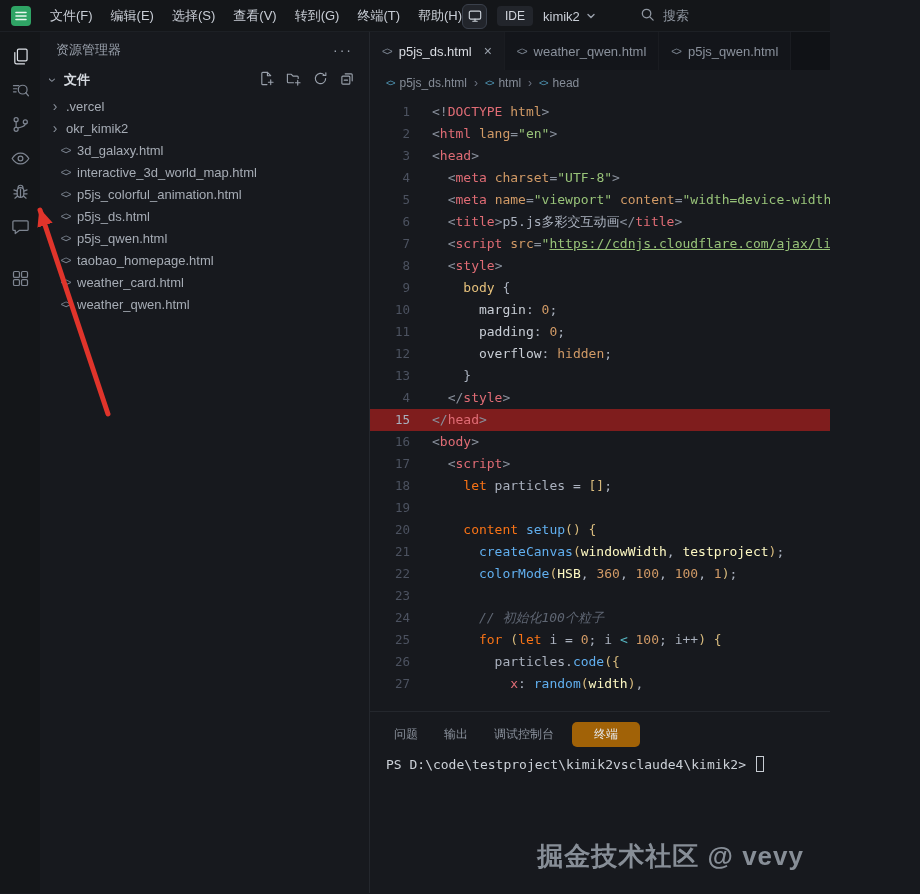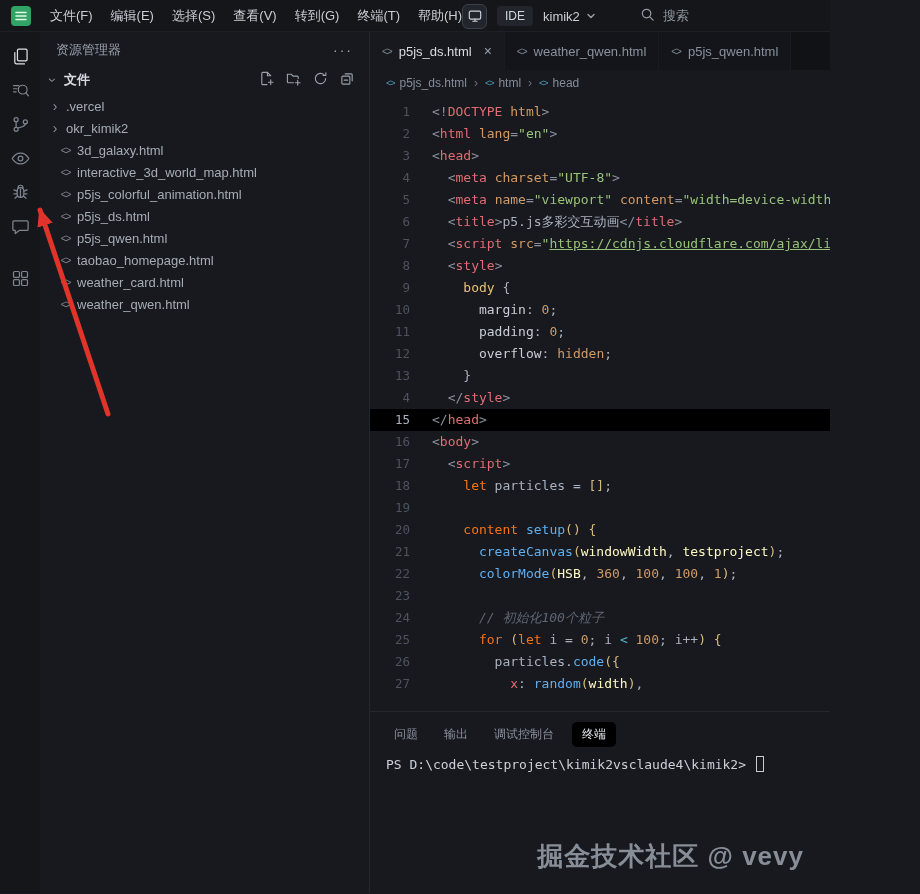--- a/index.html
+++ b/index.html
@@ -50,35 +50,35 @@
   .tab-close { margin-left:5px; font-size:14px; color:#9aa1ac; }
   .breadcrumb { height:26px; display:flex; align-items:center; padding:0 16px; gap:7px; font-size:12px; color:#868d98; flex-shrink:0; }
   .bc-item { display:flex; align-items:center; gap:5px; }
   .bc-ico { font-size:9px; letter-spacing:-1px; color:#519aba; }
   .bc-sep { color:#6b7280; font-size:12px; }
 
   .code { flex:1; overflow:hidden; padding-top:5px; font-family:"DejaVu Sans Mono", monospace; font-size:13px; }
   .code-line { display:flex; height:22px; line-height:22px; }
   .ln { flex:0 0 40px; text-align:right; color:#4c5260; font-size:12.5px; }
   .lc { margin-left:22px; white-space:pre; }
-  .code-line.current { background:#000000; }
+  .code-line.current { background:#7f1d1d; }
   .code-line.current .ln { color:#a9b1bf; }
 
   .tk-pu { color:#89909c; } .tk-tag { color:#e06c75; } .tk-attr { color:#d19a66; }
   .tk-str { color:#98c379; } .tk-strlink { color:#98c379; text-decoration:underline; }
   .tk-kw { color:#f97316; } .tk-fn { color:#61afef; } .tk-num { color:#d19a66; }
   .tk-const { color:#fef9c3; } .tk-cm { color:#5f6673; font-style:italic; }
   .tk-pl { color:#abb2bf; } .tk-sel { color:#e5c07b; } .tk-prop { color:#c9ced6; }
   .tk-br { color:#d7ba7d; } .tk-op { color:#56b6c2; }
 
   
   .panel { height:182px; border-top:1px solid #24272d; flex-shrink:0; padding:8px 16px 0; }
   .panel-tabs { display:flex; gap:10px; align-items:center; font-size:12px; color:#8a919c; height:28px; }
   .ptab { padding:4px 8px; white-space:nowrap; }
-  .ptab.active { background:#000000; border-radius:5px; color:#e6e9ed; padding:4px 10px; }
+  .ptab.active { background:#a16207; border-radius:5px; color:#e6e9ed; padding:4px 22px; }
   .terminal-line { margin-top:8px; font-family:"DejaVu Sans Mono", monospace; font-size:13px; color:#ccd1d8; white-space:pre; }
   .term-cursor { display:inline-block; width:8px; height:16px; border:1px solid #c7ccd3; vertical-align:-3px; margin-left:2px; }
 
   .watermark { position:absolute; right:26px; bottom:20px; font-size:26px; font-weight:600; color:#878e97; letter-spacing:1px; }
   .arrow-overlay { position:absolute; left:0; top:0; width:920px; height:894px; pointer-events:none; z-index:40; }
 </style>
 </head>
 <body>
 
 <div class="app">

